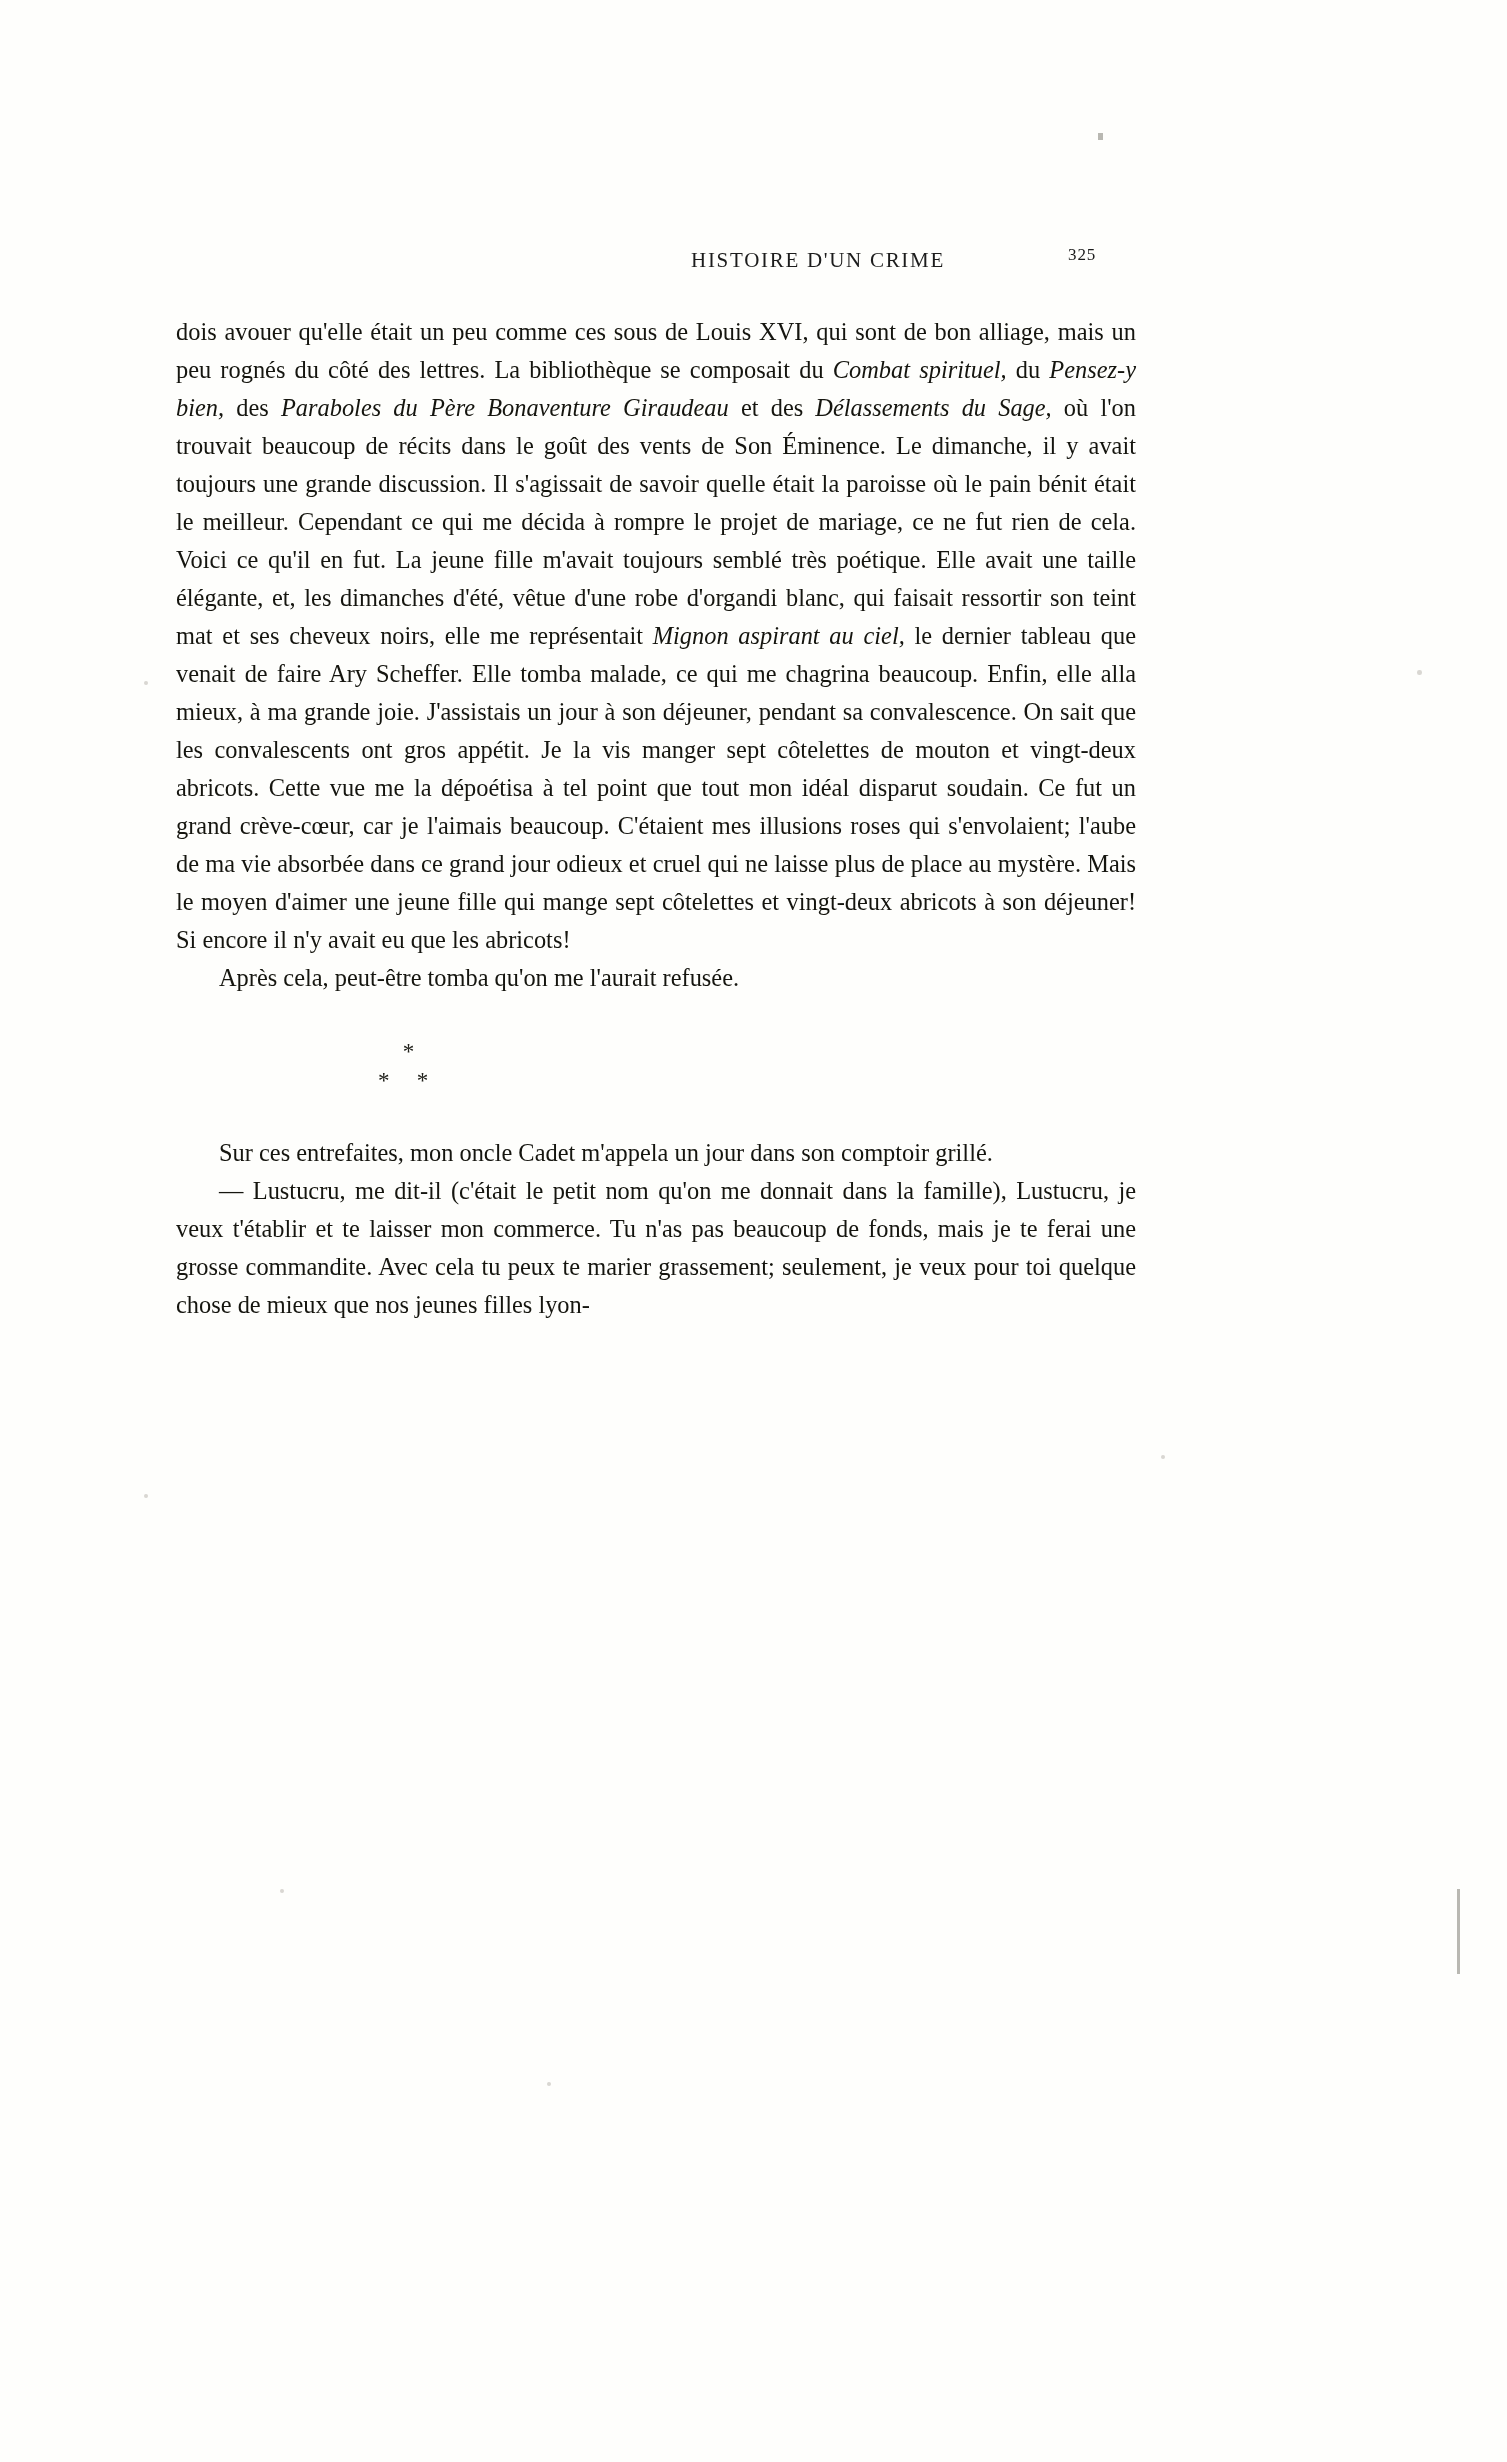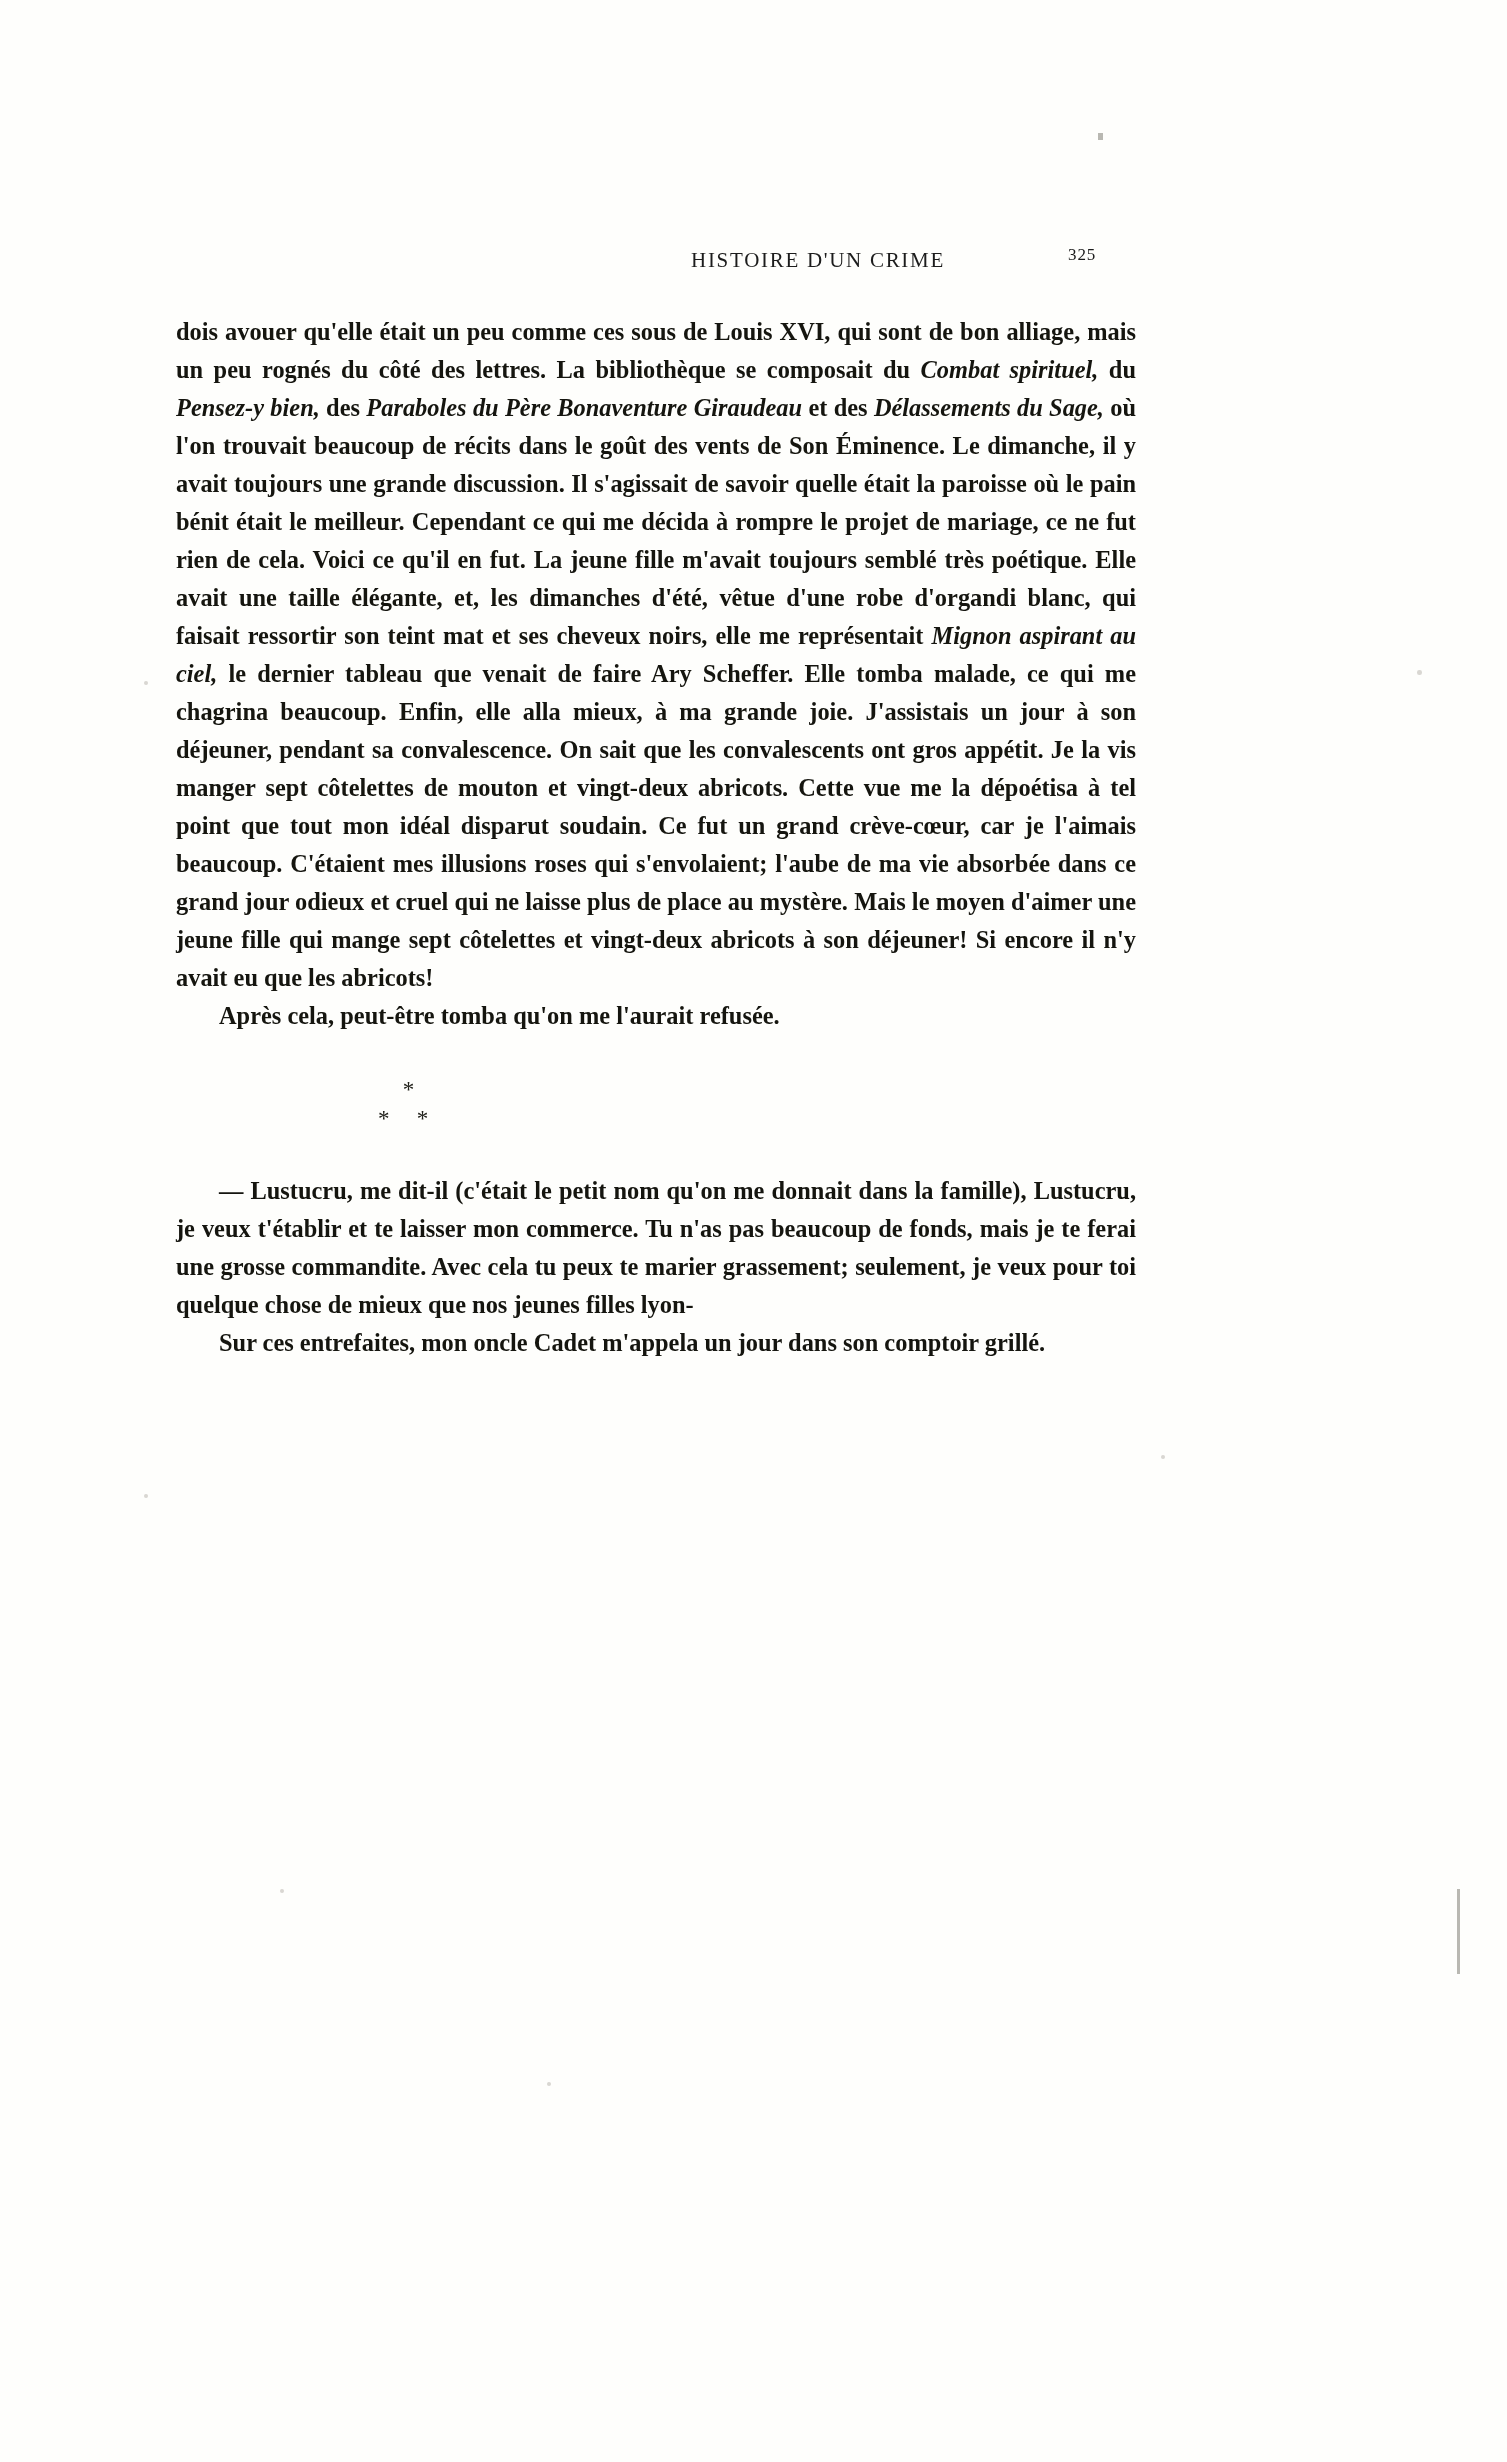--- a/index.html
+++ b/index.html
@@ -67,21 +67,20 @@
   .body-text {
     font-size: 24.4px;
     line-height: 38px;
     text-align: justify;
     text-justify: inter-word;
     color: #15150f;
     hyphens: manual;
   }
   .body-text p {
     margin: 0;
-    font-weight: bold;
   }
   .indent {
     text-indent: 43px;
   }
   .it {
     font-style: italic;
   }
   .asterism {
     text-align: center;
     margin-top: 43px;
@@ -130,21 +129,21 @@
 
       <p><span>dois avouer qu'elle était un peu comme ces sous de Louis XVI, qui sont de bon alliage, mais un peu rognés du côté des lettres. La bibliothèque se composait du </span><span class="it">Combat spirituel,</span><span> du </span><span class="it">Pensez-y bien,</span><span> des </span><span class="it">Paraboles du Père Bonaventure Giraudeau</span><span> et des </span><span class="it">Délassements du Sage,</span><span> où l'on trouvait beaucoup de récits dans le goût des vents de Son Éminence. Le dimanche, il y avait toujours une grande discussion. Il s'agissait de savoir quelle était la paroisse où le pain bénit était le meilleur. Cependant ce qui me décida à rompre le projet de mariage, ce ne fut rien de cela. Voici ce qu'il en fut. La jeune fille m'avait toujours semblé très poétique. Elle avait une taille élégante, et, les dimanches d'été, vêtue d'une robe d'organdi blanc, qui faisait ressortir son teint mat et ses cheveux noirs, elle me représentait </span><span class="it">Mignon aspirant au ciel,</span><span> le dernier tableau que venait de faire Ary Scheffer. Elle tomba malade, ce qui me chagrina beaucoup. Enfin, elle alla mieux, à ma grande joie. J'assistais un jour à son déjeuner, pendant sa convalescence. On sait que les convalescents ont gros appétit. Je la vis manger sept côtelettes de mouton et vingt-deux abricots. Cette vue me la dépoétisa à tel point que tout mon idéal disparut soudain. Ce fut un grand crève-cœur, car je l'aimais beaucoup. C'étaient mes illusions roses qui s'envolaient; l'aube de ma vie absorbée dans ce grand jour odieux et cruel qui ne laisse plus de place au mystère. Mais le moyen d'aimer une jeune fille qui mange sept côtelettes et vingt-deux abricots à son déjeuner! Si encore il n'y avait eu que les abricots!</span></p>
 
       <p class="indent">Après cela, peut-être tomba qu'on me l'aurait refusée.</p>
 
       <div class="asterism">
         <span class="top">*</span>
         <span class="bottom">* *</span>
       </div>
 
+      <p class="indent">Sur ces entrefaites, mon oncle Cadet m'appela un jour dans son comptoir grillé.</p>
+
       <p class="indent">— Lustucru, me dit-il (c'était le petit nom qu'on me donnait dans la famille), Lustucru, je veux t'établir et te laisser mon commerce. Tu n'as pas beaucoup de fonds, mais je te ferai une grosse commandite. Avec cela tu peux te marier grassement; seulement, je veux pour toi quelque chose de mieux que nos jeunes filles lyon-</p>
-
-      <p class="indent">Sur ces entrefaites, mon oncle Cadet m'appela un jour dans son comptoir grillé.</p>
 
       <div class="tail-space"></div>
     </div>
   </div>
 </div>
 
 
 </body></html>

